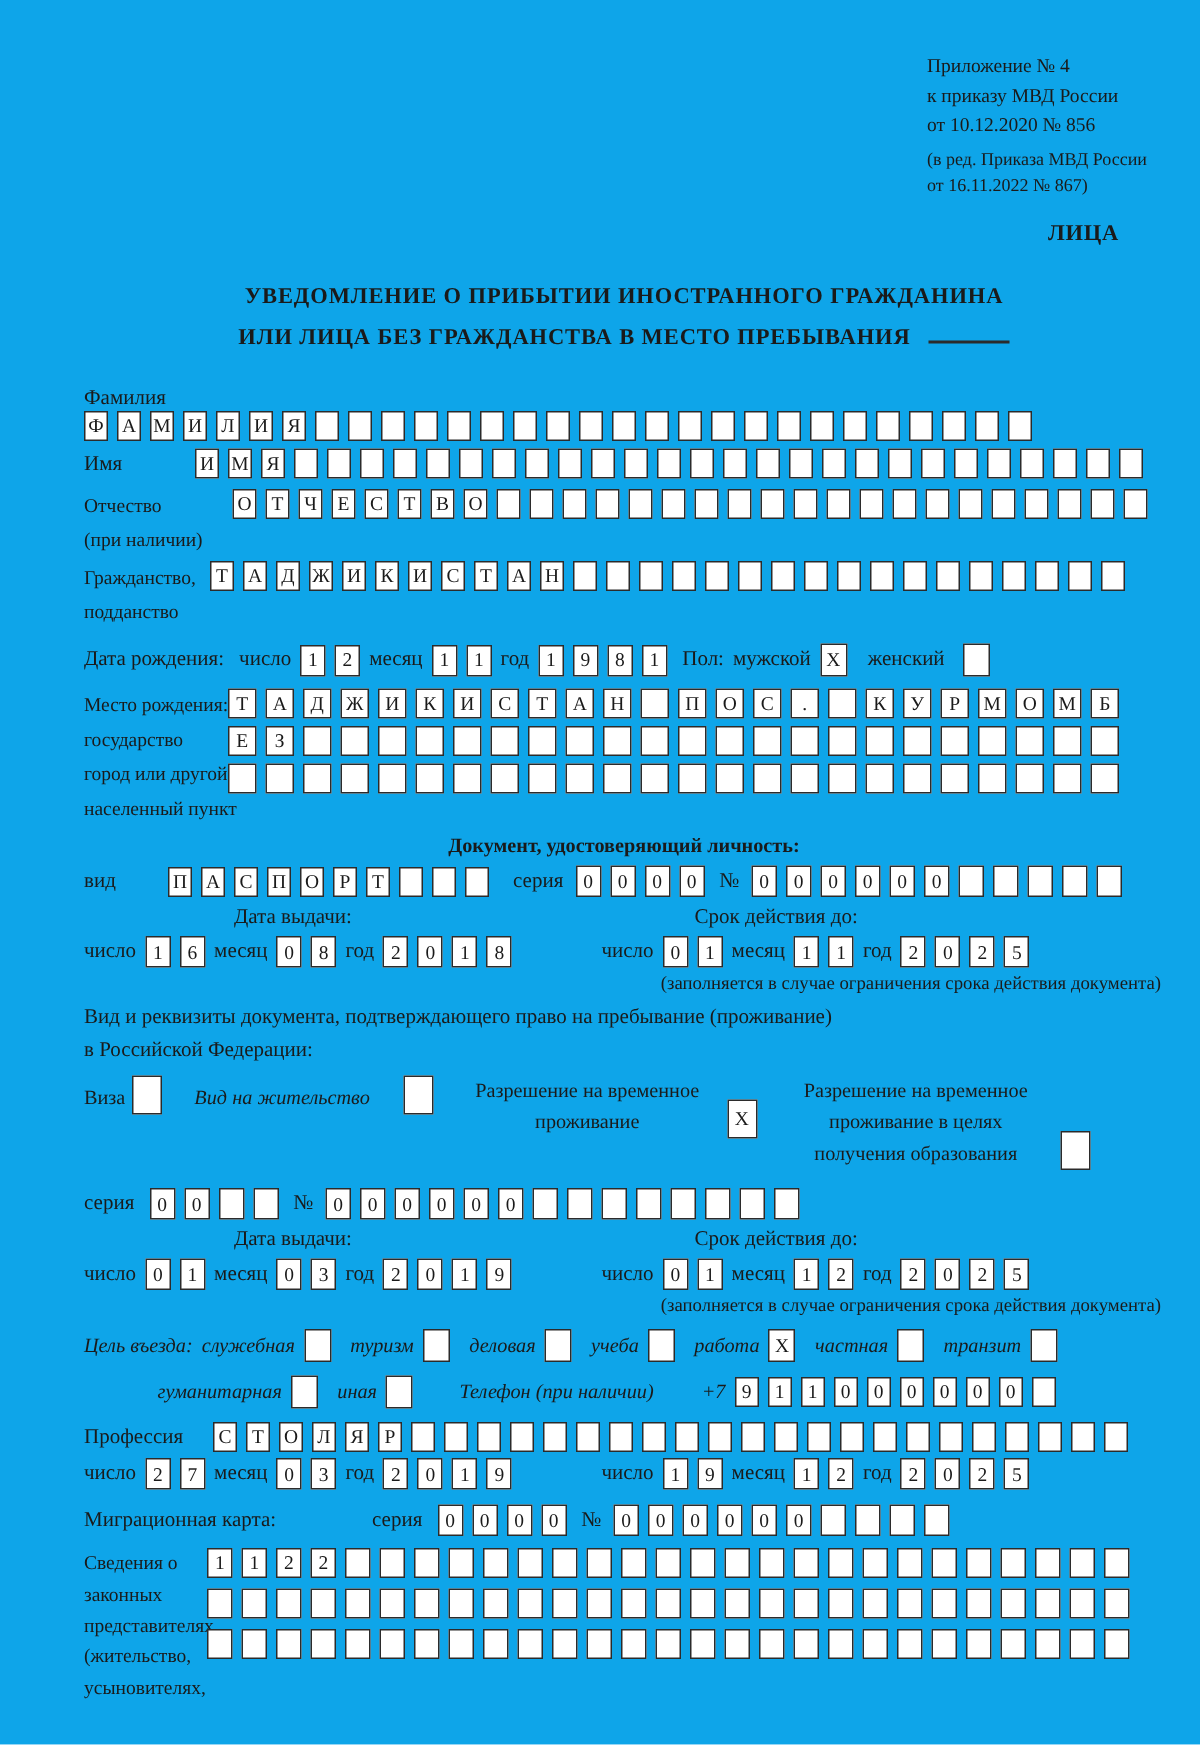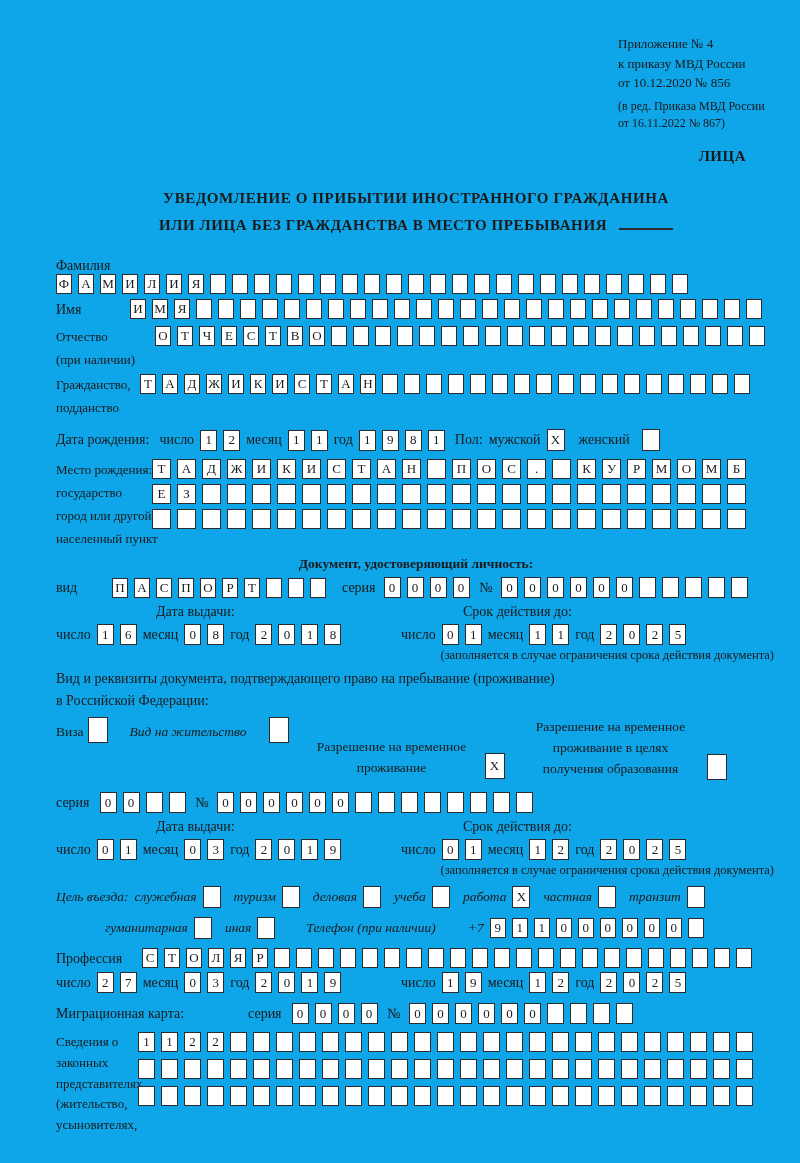--- a/index.html
+++ b/index.html
@@ -448,21 +448,21 @@
         <span class="boxes big" style="margin-left:4px;">
             <span class="cell"></span>
           </span>
       </span>
       <span class="visa-opt" style="margin-left:22px;font-style:italic;">
         <span class="optlbl">Вид на жительство</span>
         <span class="boxes big" style="margin-left:22px;">
             <span class="cell"></span>
           </span>
       </span>
-      <span class="visa-opt" style="margin-left:24px;margin-top:20px;">
+      <span class="visa-opt" style="margin-left:24px;">
         <span class="optlbl" style="width:158px;">Разрешение на временное проживание</span>
         <span class="boxes big" style="margin-left:14px;">
             <span class="cell">X</span>
           </span>
       </span>
       <span class="visa-opt" style="margin-left:22px;">
         <span class="optlbl" style="width:168px;">Разрешение на временное проживание в целях получения образования</span>
         <span class="boxes big" style="margin-left:12px;">
             <span class="cell"></span>
           </span>

